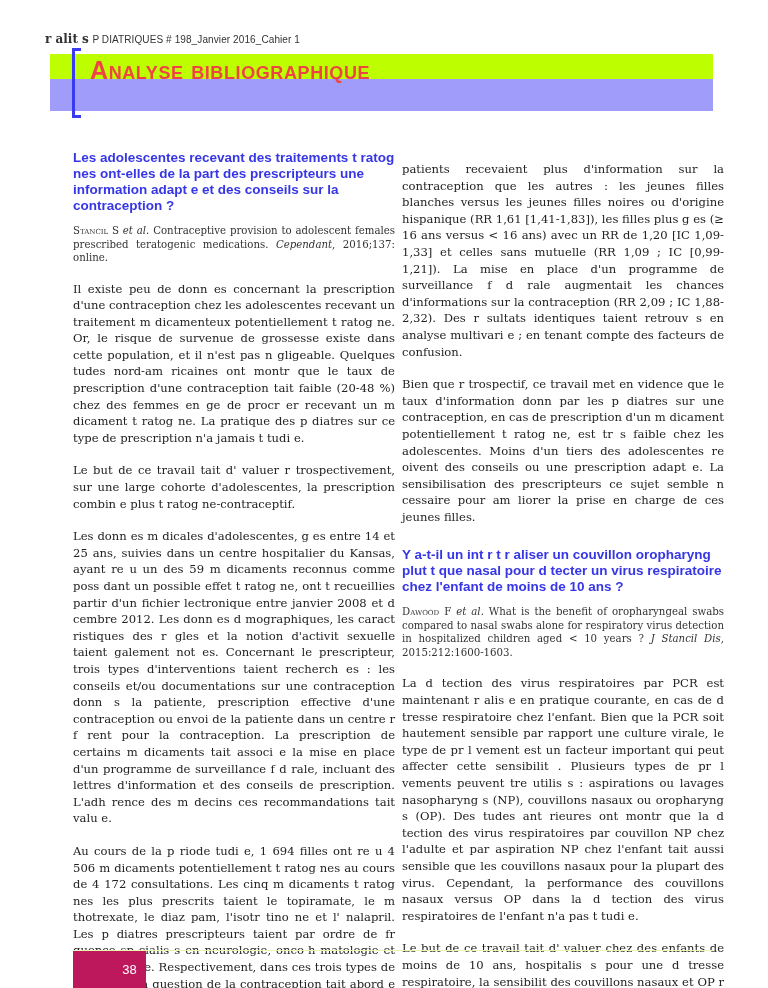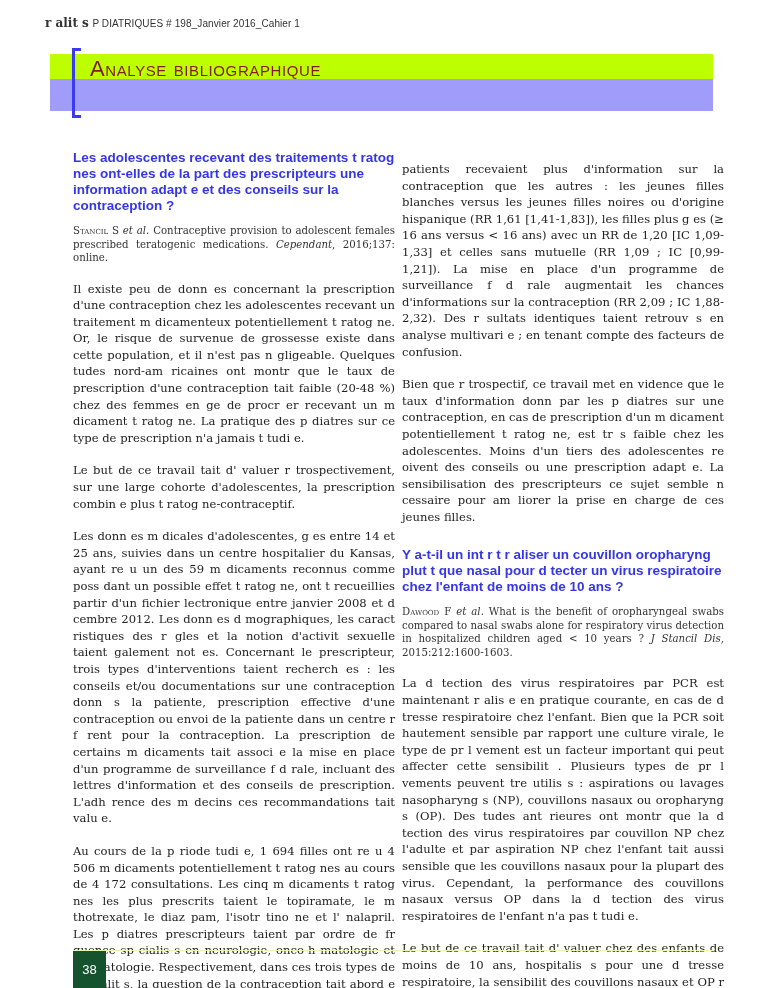--- a/index.html
+++ b/index.html
@@ -1,26 +1,26 @@
 <!DOCTYPE html>
 <html><head>
 <meta charset="utf-8">
 <style>
   html, body { margin: 0; padding: 0; background: #ffffff; }
   body { width: 768px; height: 988px; position: relative; overflow: hidden; font-family: "DejaVu Serif", serif; color: #222; }
-  .running-head { position: absolute; left: 45px; top: 16px; font-size: 11px; color: #333; white-space: nowrap; }
+  .running-head { position: absolute; left: 45px; top: 32px; font-size: 11px; color: #333; white-space: nowrap; }
   .running-head .rh-bold { font-family: "DejaVu Serif", serif; font-weight: bold; font-size: 12px; }
   .running-head .rh-rest { font-family: "Liberation Sans", sans-serif; font-size: 10px; letter-spacing: 0.1px; }
   .band { position: absolute; left: 50px; width: 663px; }
   .band-green { top: 54px; height: 25px; }
   .band-purple { top: 79px; height: 32px; }
   .bracket-v { position: absolute; left: 72px; top: 48px; width: 3px; height: 70px; }
   .bracket-t { position: absolute; left: 72px; top: 48px; width: 9px; height: 3px; }
   .bracket-b { position: absolute; left: 72px; top: 115px; width: 9px; height: 3px; }
-  .section-title { position: absolute; left: 90px; top: 56px; font-family: "Liberation Sans", sans-serif; font-weight: normal; color: #7f1d1d; font-size: 22px; letter-spacing: 0.6px; font-variant: small-caps; }
+  .section-title { position: absolute; left: 90px; top: 56px; font-family: "Liberation Sans", sans-serif; font-weight: bold; color: #ef4444; font-size: 25px; letter-spacing: 0.6px; font-variant: small-caps; }
   .col { position: absolute; top: 150px; width: 322px; font-size: 11.6px; line-height: 16.6px; text-align: justify; }
   .col-left { left: 73px; }
   .col-right { left: 402px; top: 145px; }
   .art-title { font-family: "Liberation Sans", sans-serif; font-weight: bold; font-size: 13.5px; line-height: 16px; text-align: left; margin: 0 0 10px 0; }
   .ref { font-size: 10.2px; line-height: 13.5px; color: #333; margin: 0 0 16px 0; }
   .ref .author { font-variant: small-caps; margin-top: 46px; }
   .para { margin: 16px 0 16px 0; }
   .page-line { position: absolute; left: 73px; top: 950px; width: 640px; height: 1px; }
   .page-box { position: absolute; left: 73px; top: 951px; width: 33px; height: 37px; display: flex; align-items: center; justify-content: center; font-family: "Liberation Sans", sans-serif; font-size: 13px; color: #ffffff; }
 </style>
@@ -52,13 +52,13 @@
   <p class="para">patients recevaient plus d'information sur la contraception que les autres : les jeunes filles blanches versus les jeunes filles noires ou d'origine hispanique (RR 1,61 [1,41-1,83]), les filles plus  g es (≥ 16 ans versus &lt; 16 ans) avec un RR de 1,20 [IC 1,09-1,33] et celles sans mutuelle (RR 1,09 ; IC [0,99-1,21]). La mise en place d'un programme de surveillance f d rale augmentait les chances d'informations sur la contraception (RR 2,09 ; IC 1,88-2,32). Des r sultats identiques  taient retrouv s en analyse multivari e ; en tenant compte des facteurs de confusion.</p>
   <p class="para" style="margin-bottom:22px">Bien que r trospectif, ce travail met en  vidence que le taux d'information donn  par les p diatres sur une contraception, en cas de prescription d'un m dicament potentiellement t ratog ne, est tr s faible chez les adolescentes. Moins d'un tiers des adolescentes re oivent des conseils ou une prescription adapt e. La sensibilisation des prescripteurs   ce sujet semble n cessaire pour am liorer la prise en charge de ces jeunes filles.</p>
   <h2 class="art-title" style="color: rgb(54, 54, 230);">Y a-t-il un int r t   r aliser un  couvillon oropharyng  plut t que nasal pour d tecter un virus respiratoire chez l'enfant de moins de 10 ans ?</h2>
   <p class="ref"><span class="author">Dawood</span><span> F </span><i>et al.</i><span> What is the benefit of oropharyngeal swabs compared to nasal swabs alone for respiratory virus detection in hospitalized children aged &lt; 10 years ? </span><i>J Stancil Dis</i><span>, 2015:212:1600-1603.</span></p>
   <p class="para">La d tection des virus respiratoires par PCR est maintenant r alis e en pratique courante, en cas de d tresse respiratoire chez l'enfant. Bien que la PCR soit hautement sensible par rapport   une culture virale, le type de pr l vement est un facteur important qui peut affecter cette sensibilit . Plusieurs types de pr l vements peuvent  tre utilis s : aspirations ou lavages nasopharyng s (NP),  couvillons nasaux ou oropharyng s (OP). Des  tudes ant rieures ont montr  que la d tection des virus respiratoires par  couvillon NP chez l'adulte et par aspiration NP chez l'enfant  tait aussi sensible que les  couvillons nasaux pour la plupart des virus. Cependant, la performance des  couvillons nasaux versus OP dans la d tection des virus respiratoires de l'enfant n'a pas  t   tudi e.</p>
   <p class="para">Le but de ce travail  tait d' valuer chez des enfants de moins de 10 ans, hospitalis s pour une d tresse respiratoire, la sensibilit  des  couvillons nasaux et OP r alis s par ment, et de voir si la r alisation d'un  couvillon OP en plus d'un  couvillon nasal apportait un b n fice au diagnostic des six virus respiratoires les plus communs.</p>
 
 </div>
 
 <div class="page-line" style="background: rgb(230, 247, 176);"></div>
-<div class="page-box" style="background: #14532d;">38</div>
+<div class="page-box" style="background: #be185d; padding-left: 40px;">38</div>
 
 </body></html>

